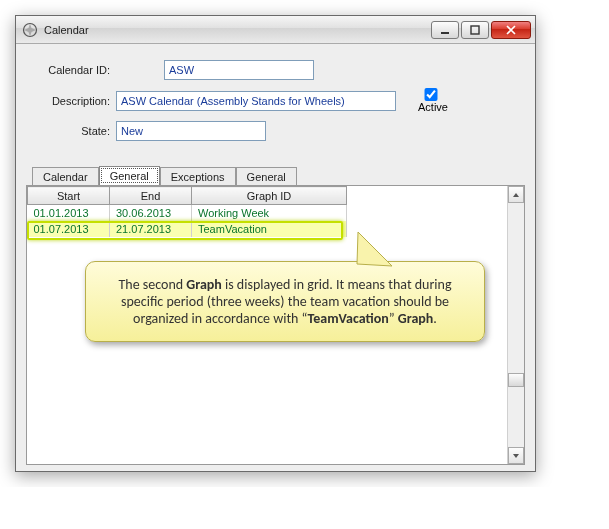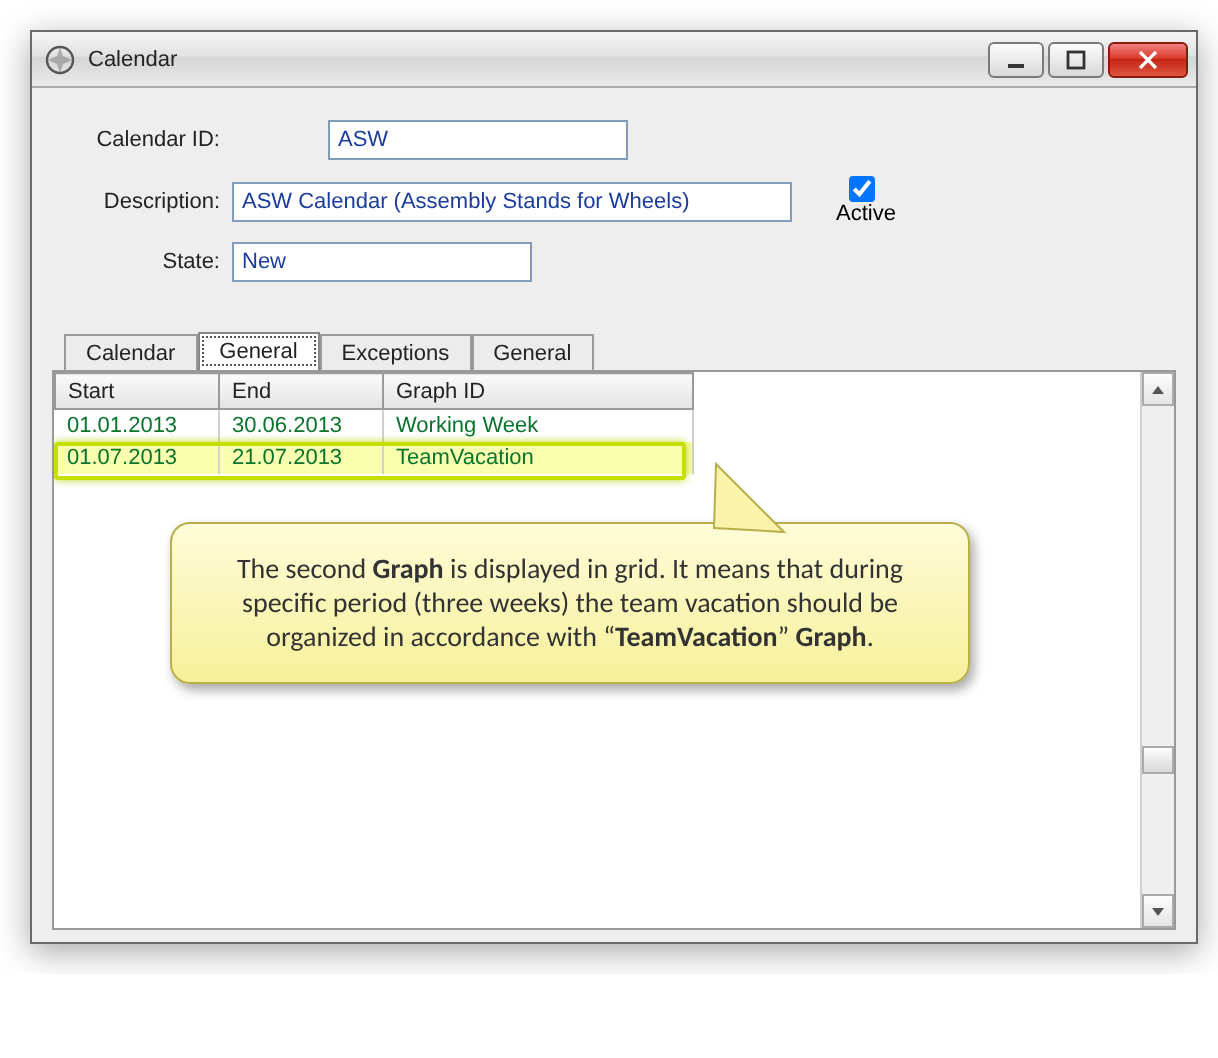--- a/index.html
+++ b/index.html
@@ -4,21 +4,21 @@
 <style>
   * { box-sizing: border-box; }
   body {
     margin: 0;
     padding: 15px;
     background: #fff;
     font-family: Tahoma, "Segoe UI", Arial, sans-serif;
     font-size: 11px;
   }
   .window {
-    width: 584px;
+    width: 521px;
     border: 1px solid #6a6a6a;
     background: #f0f0f0;
     box-shadow: 0 4px 16px rgba(0,0,0,0.35);
     position: relative;
   }
   
   .titlebar {
     height: 28px;
     background: linear-gradient(to bottom, #f6f6f6 0%, #e1e1e1 45%, #d4d4d4 46%, #eaeaea 100%);
     border-bottom: 1px solid #aaa;
@@ -122,21 +122,21 @@
 
   
   table.grid {
     border-collapse: collapse;
     font-size: 11px;
   }
   table.grid th {
     background: linear-gradient(to bottom,#fafafa,#e3e3e3);
     border: 1px solid #9a9a9a;
     font-weight: normal;
-    text-align: left;
+    text-align: center;
     padding: 2px 6px;
     color: #222;
     height: 18px;
   }
   table.grid td {
     padding: 1px 6px;
     color: #0a742c;
     border-right: 1px solid #d0d0d0;
     height: 16px;
   }

